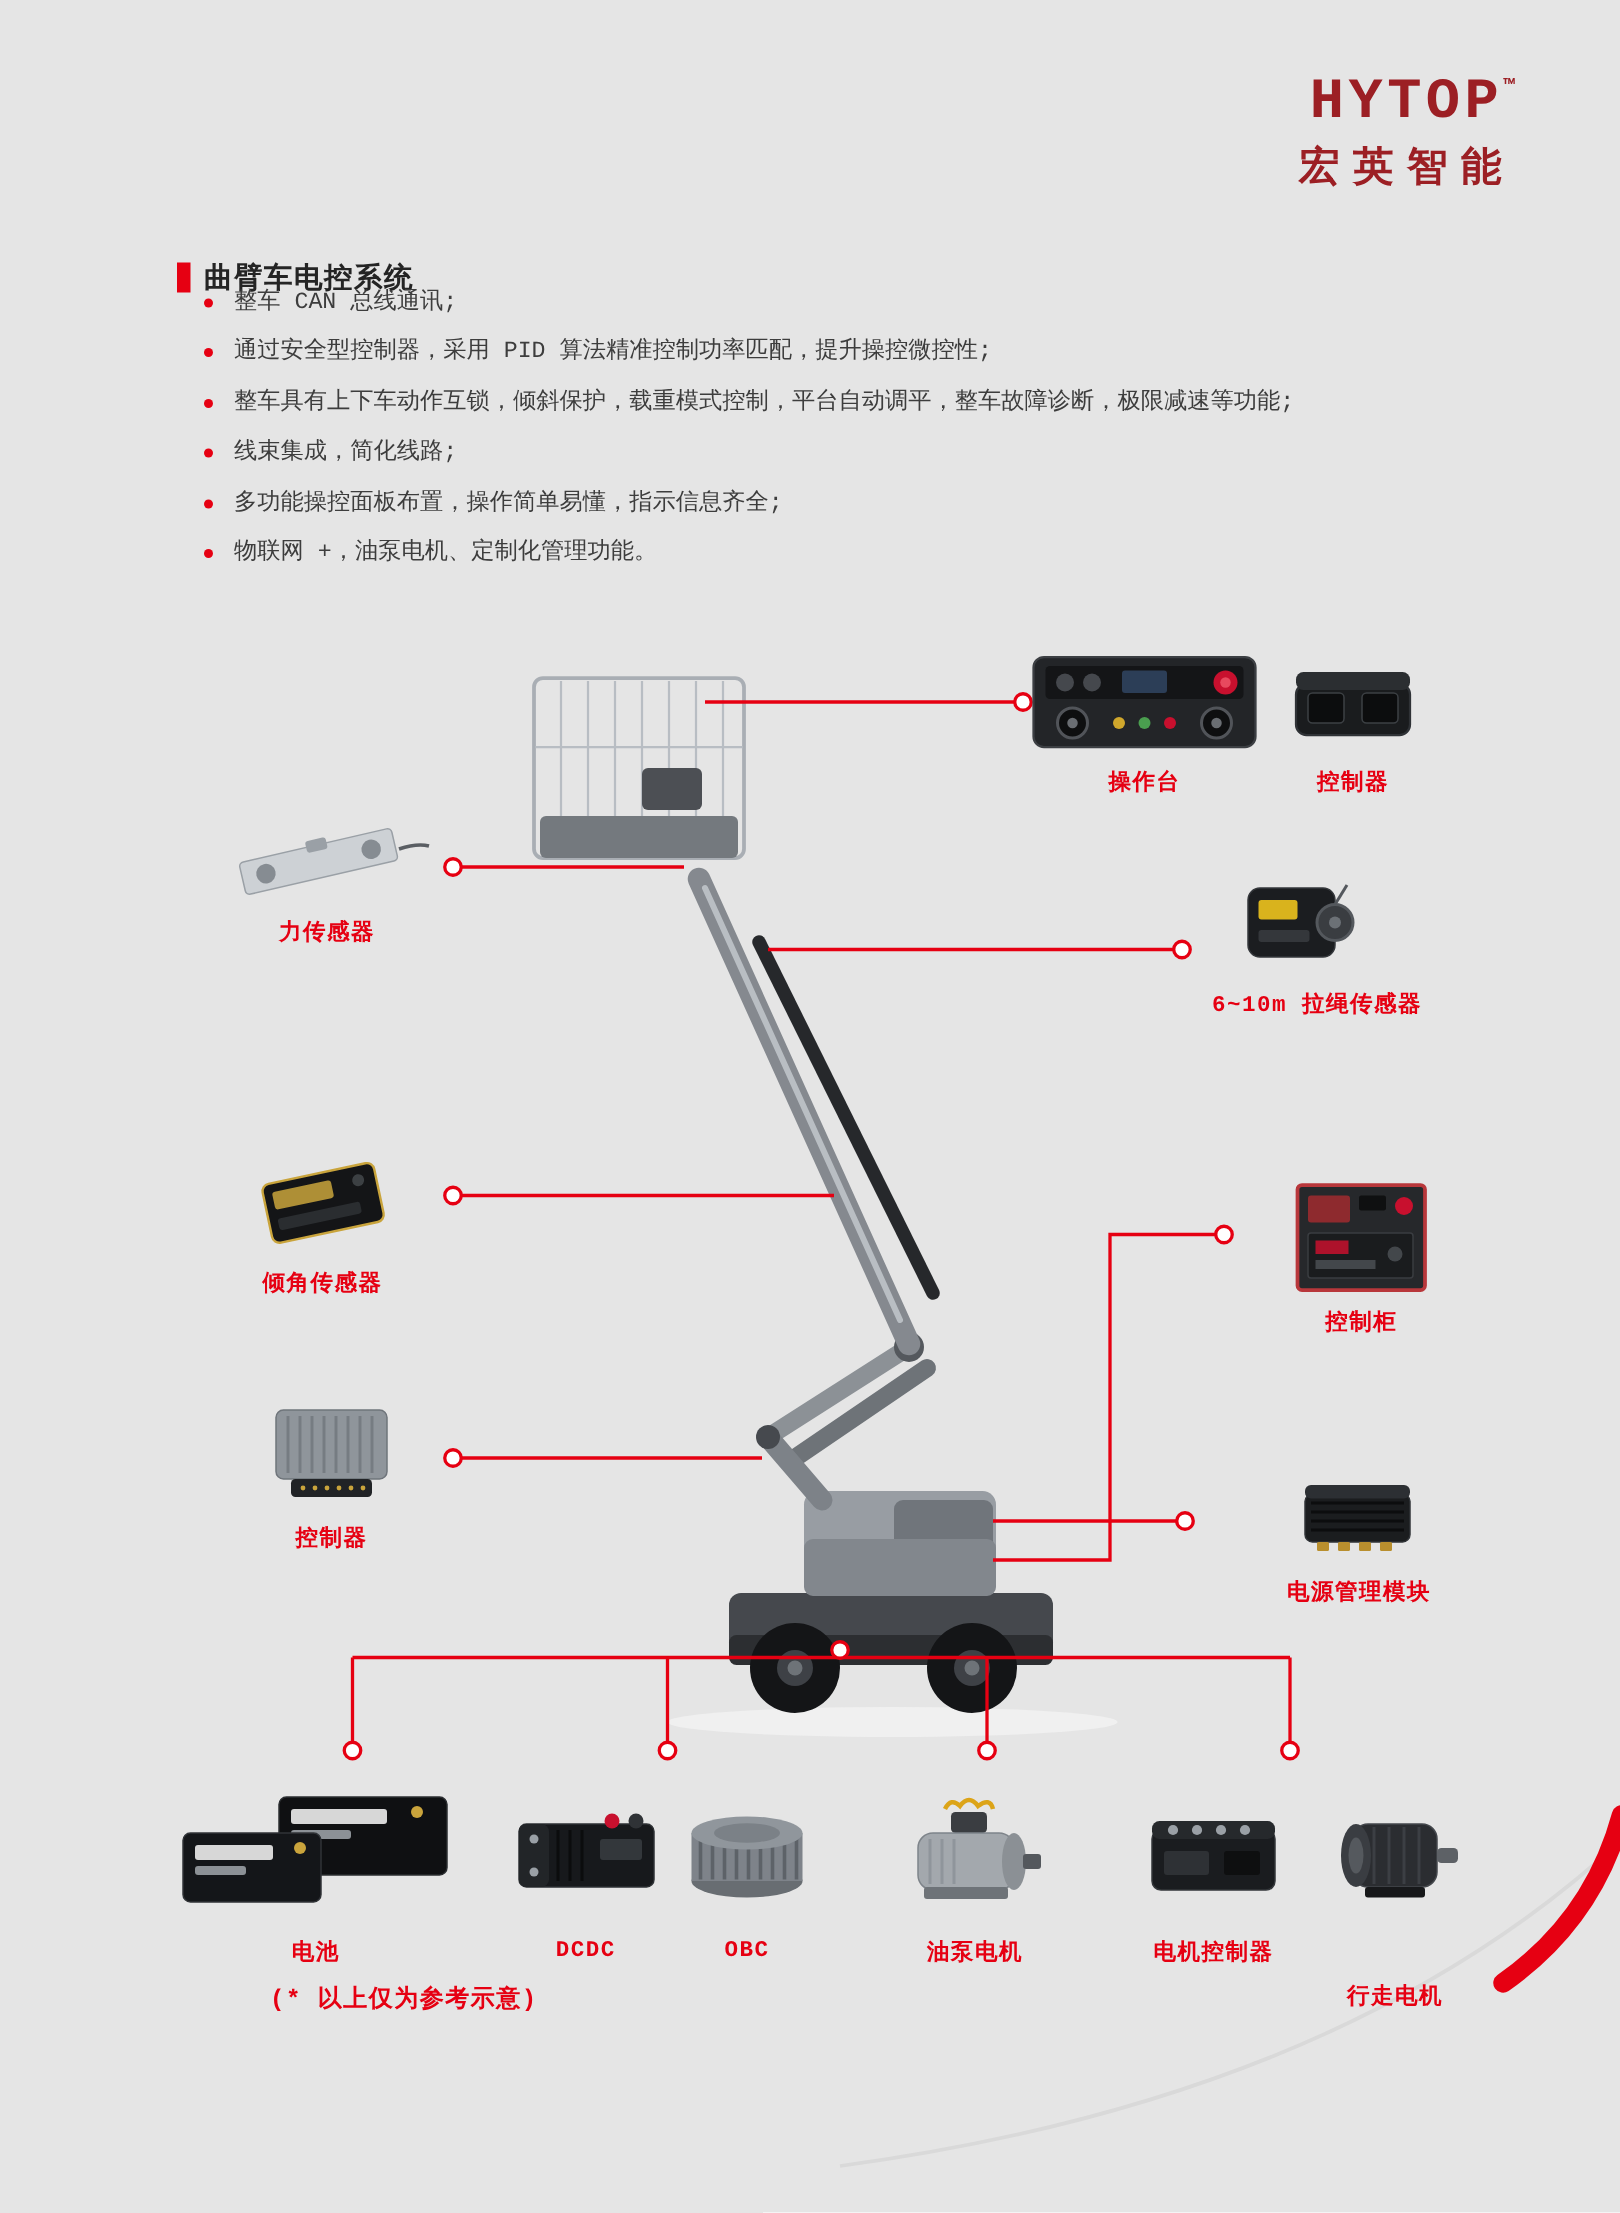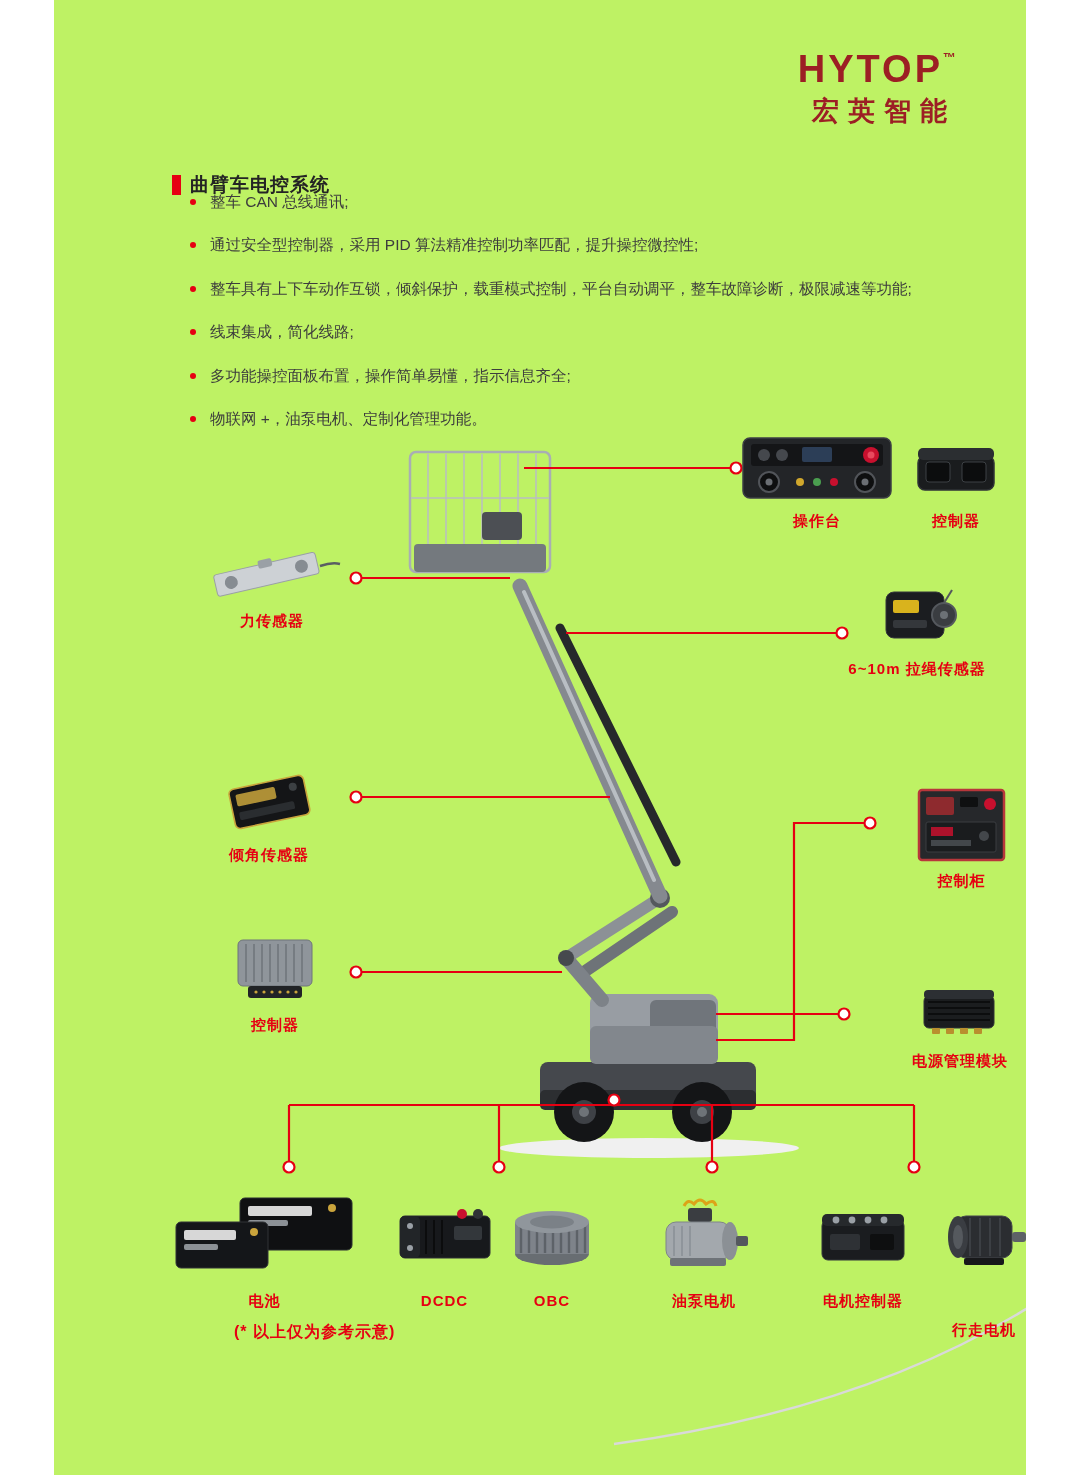--- a/index.html
+++ b/index.html
@@ -1,29 +1,29 @@
 <!DOCTYPE html>
 <html><head>
 <meta charset="utf-8">
 <style>
   * { margin:0; padding:0; box-sizing:border-box; }
   html,body { background:#ffffff; }
   body { font-family:"Liberation Sans","DejaVu Sans",sans-serif; }
-  .page { position:relative; width:972px; height:1475px; background:#bef264; overflow:hidden; margin:0 auto; }
+  .page { position:relative; width:1080px; height:1475px; background:#e5e5e5; overflow:hidden; margin:0 auto;font-family:Liberation Mono, monospace; }
 
   .logo { position:absolute; top:50px; right:70px; text-align:right; color:#9c1f24; z-index:5; }
   .logo .name { font-size:38px; font-weight:bold; letter-spacing:3px; line-height:1; }
   .logo .tm { font-size:13px; vertical-align:top; font-weight:bold; }
   .logo .sub { font-size:27px; font-weight:bold; letter-spacing:9px; margin-top:5px; }
 
   .heading { position:absolute; top:127px; left:118px; display:flex; align-items:center; gap:9px; z-index:5;margin-top:45px; }
   .heading .bar { width:9px; height:20px; background:#e60012; }
   .heading .txt { font-size:19px; font-weight:bold; color:#242424; letter-spacing:1px; }
 
-  .bullets { position:absolute; top:192px; left:136px; width:910px; display:flex; flex-direction:column; gap:24px; z-index:5; }
+  .bullets { position:absolute; top:192px; left:136px; width:910px; display:flex; flex-direction:column; gap:14px; z-index:5; }
   .bullet { display:flex; align-items:flex-start; gap:14px; font-size:15.5px; color:#3d3d3d; line-height:1.25; }
   .bullet .dot { width:6px; height:6px; border-radius:50%; background:#e60012; margin-top:7px; flex:none; }
 
   svg.overlay { position:absolute; left:0; top:0; width:1080px; height:1475px; z-index:1; pointer-events:none; }
   .comp { position:absolute; z-index:2; }
   .label { position:absolute; z-index:3; color:#e60012; font-weight:bold; font-size:15px; text-align:center; letter-spacing:1px; }
   .footnote { position:absolute; left:180px; top:1322px; width:700px; 
               color:#e60012; font-weight:bold; font-size:16px; letter-spacing:1px; z-index:3; }
 </style>
 </head>
@@ -355,21 +355,21 @@
           <line x1="66" y1="18" x2="66" y2="56"></line>
         </g>
       <rect x="78" y="32" width="14" height="10" rx="3" fill="#5d6166"></rect>
       <rect x="30" y="58" width="40" height="7" rx="2" fill="#17181a"></rect>
     </svg>
   </div>
 
   <div class="label" style="left:688px; top:512px; width:150px;">操作台</div>
   <div class="label" style="left:856px; top:512px; width:92px;">控制器</div>
   <div class="label" style="left:148px; top:612px; width:140px;">力传感器</div>
-  <div class="label" style="left:778px; top:660px; width:170px;">6~10m 拉绳传感器</div>
+  <div class="label" style="left:778px; top:660px; width:170px;text-align:right;">6~10m 拉绳传感器</div>
   <div class="label" style="left:165px; top:846px; width:100px;">倾角传感器</div>
   <div class="label" style="left:860px; top:872px; width:95px;">控制柜</div>
   <div class="label" style="left:176px; top:1016px; width:90px;">控制器</div>
   <div class="label" style="left:836px; top:1052px; width:140px;">电源管理模块</div>
 
   <div class="label" style="left:118px; top:1292px; width:185px;">电池</div>
   <div class="label" style="left:338px; top:1292px; width:105px;">DCDC</div>
   <div class="label" style="left:452px; top:1292px; width:92px;">OBC</div>
   <div class="label" style="left:600px; top:1292px; width:100px;">油泵电机</div>
   <div class="label" style="left:760px; top:1292px; width:98px;">电机控制器</div>

